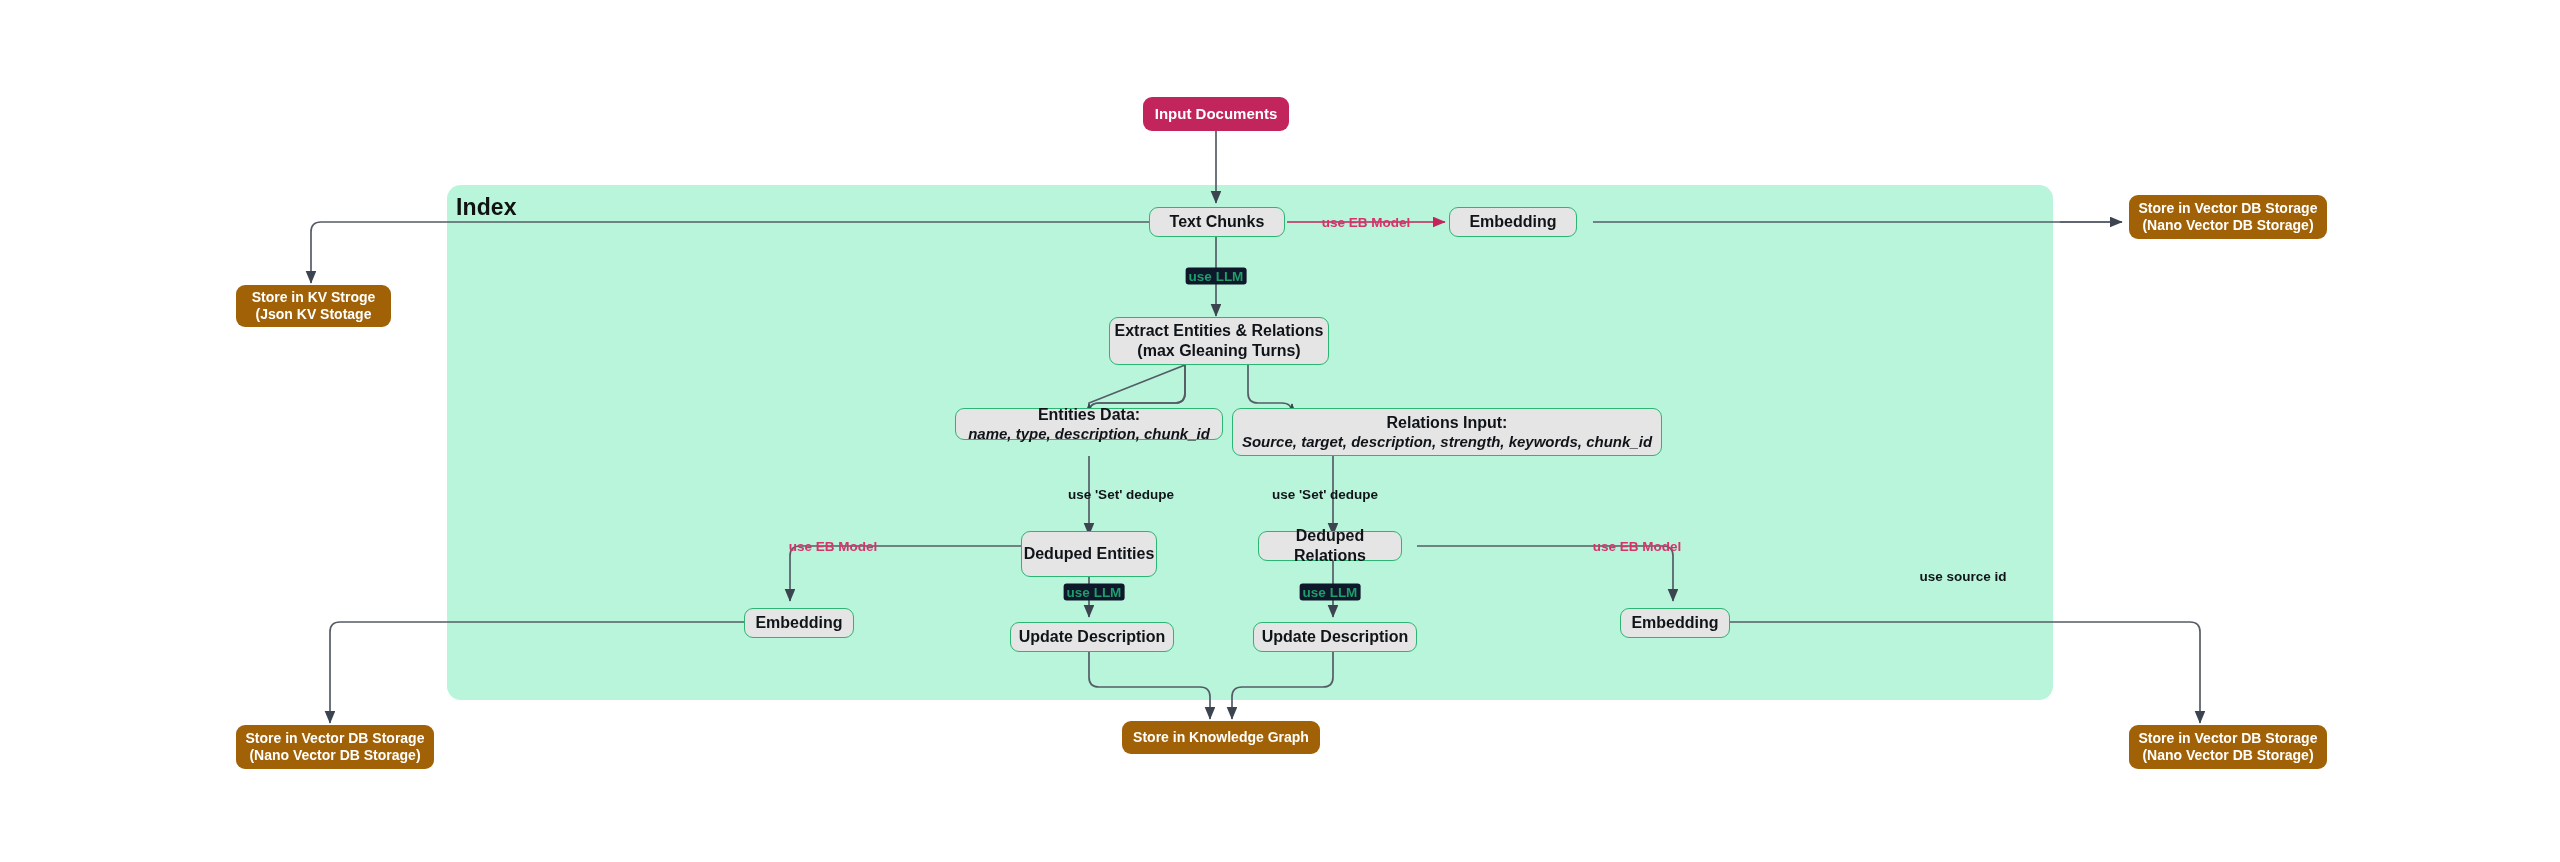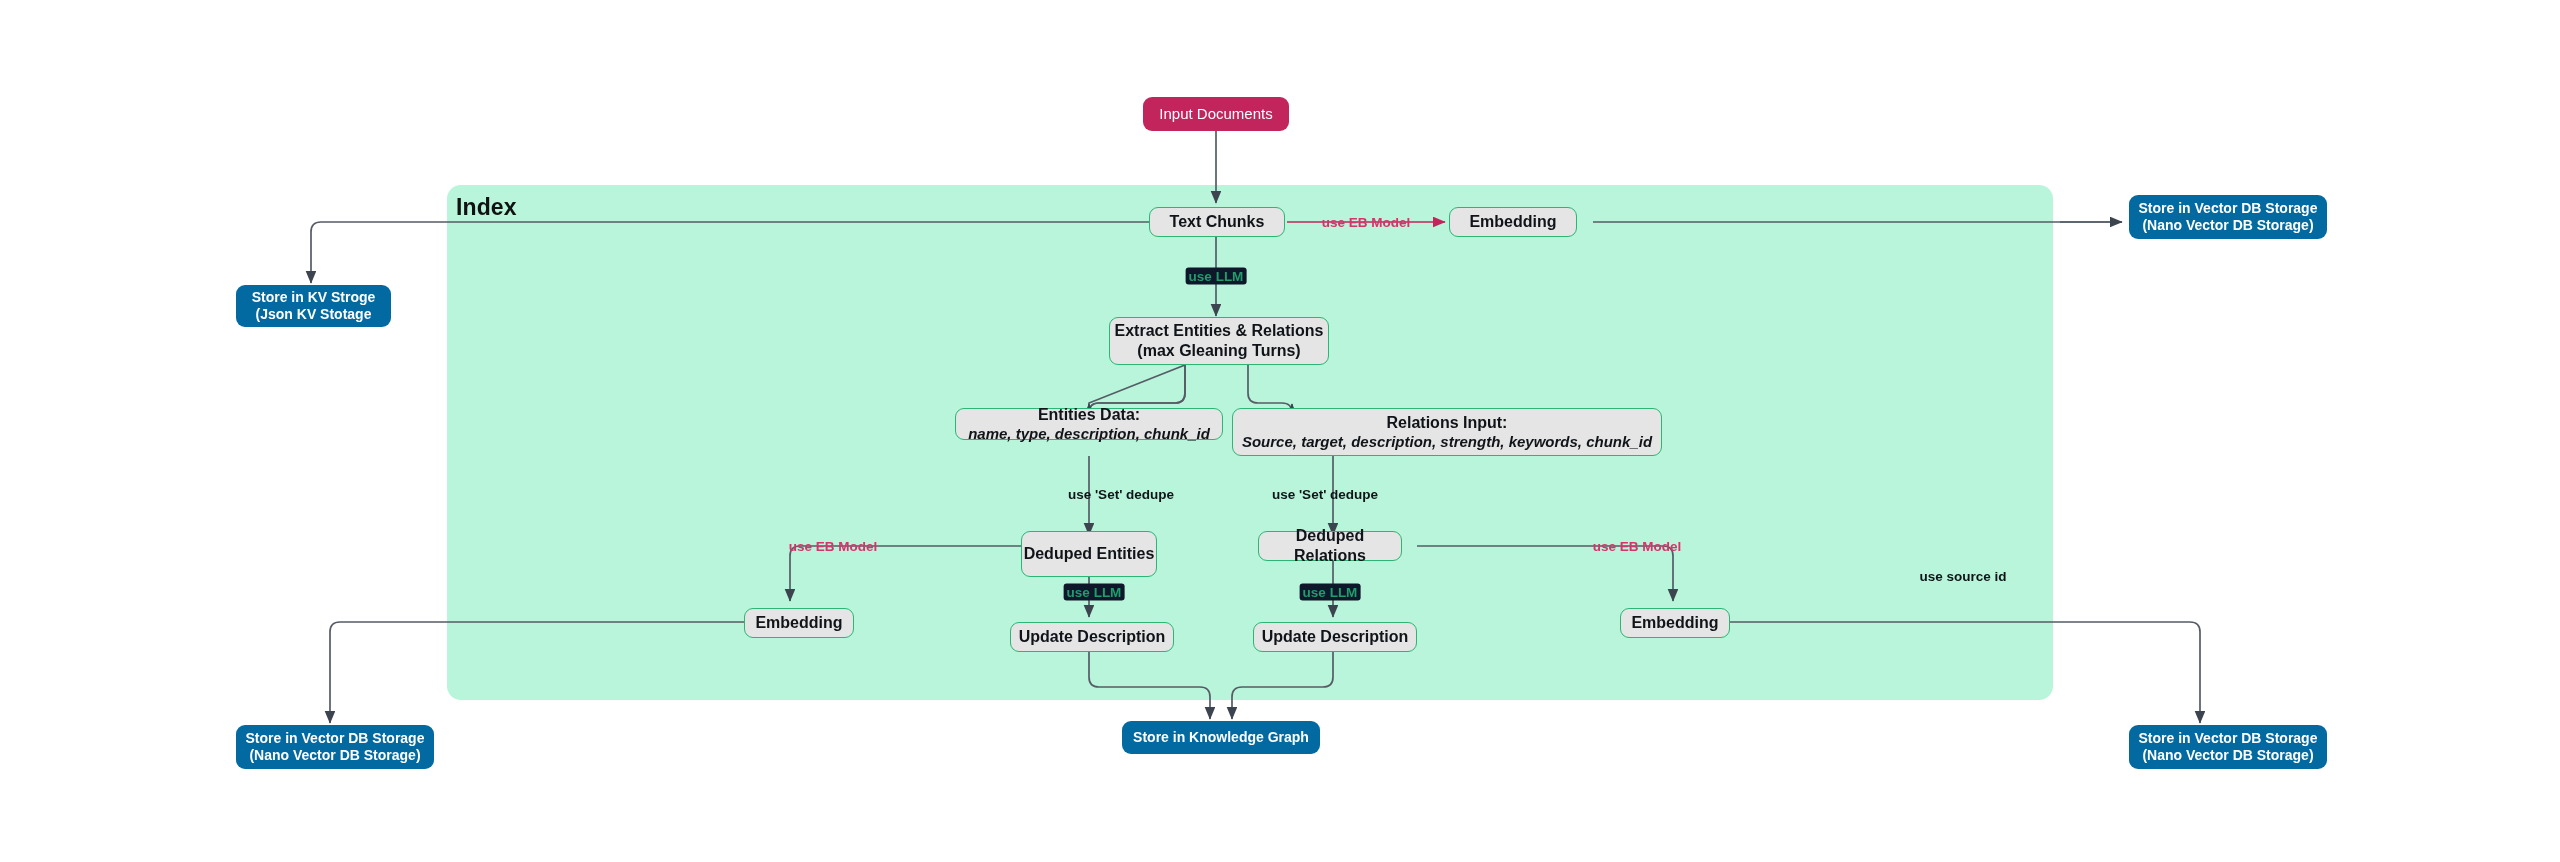--- a/index.html
+++ b/index.html
@@ -46,35 +46,35 @@
   }
   .node.process {
     background: #e5e5e5;
     border: 1.6px solid #2bb673;
     border-radius: 9px;
     color: #101418;
     font-size: 16px;
     font-weight: bold;
   }
   .node.storage {
-    background: #0369a1;
+    background: #a16207;
     border: none;
     border-radius: 9px;
     color: #ffffff;
     font-size: 14px;
     font-weight: bold;
     padding: 4px 8px;
   }
   .node.source {
     background: #c2255c;
     border: none;
     border-radius: 9px;
     color: #ffffff;
     font-size: 15px;
-    font-weight: normal;
+    font-weight: bold;
   }
   .node .line2 {
     font-style: italic;
     font-weight: bold;
     font-size: 15px;
   }
   .node.storage .line2 {
     font-style: normal;
     font-size: 14px;
   }

